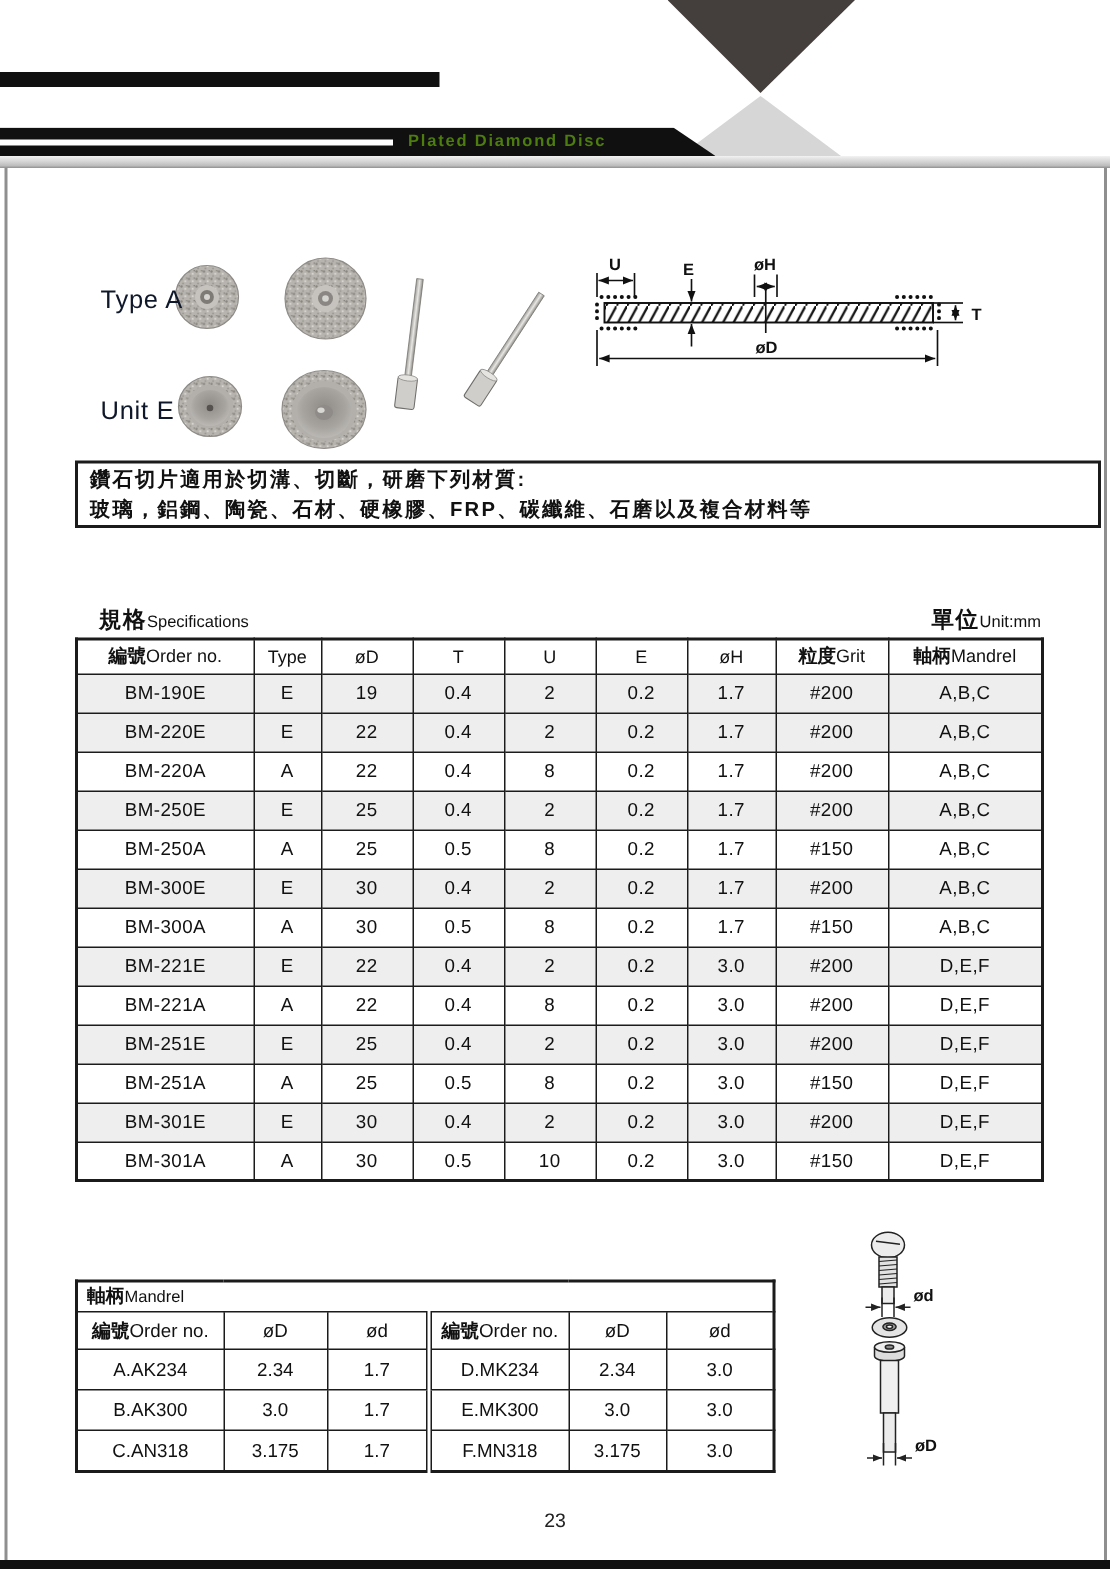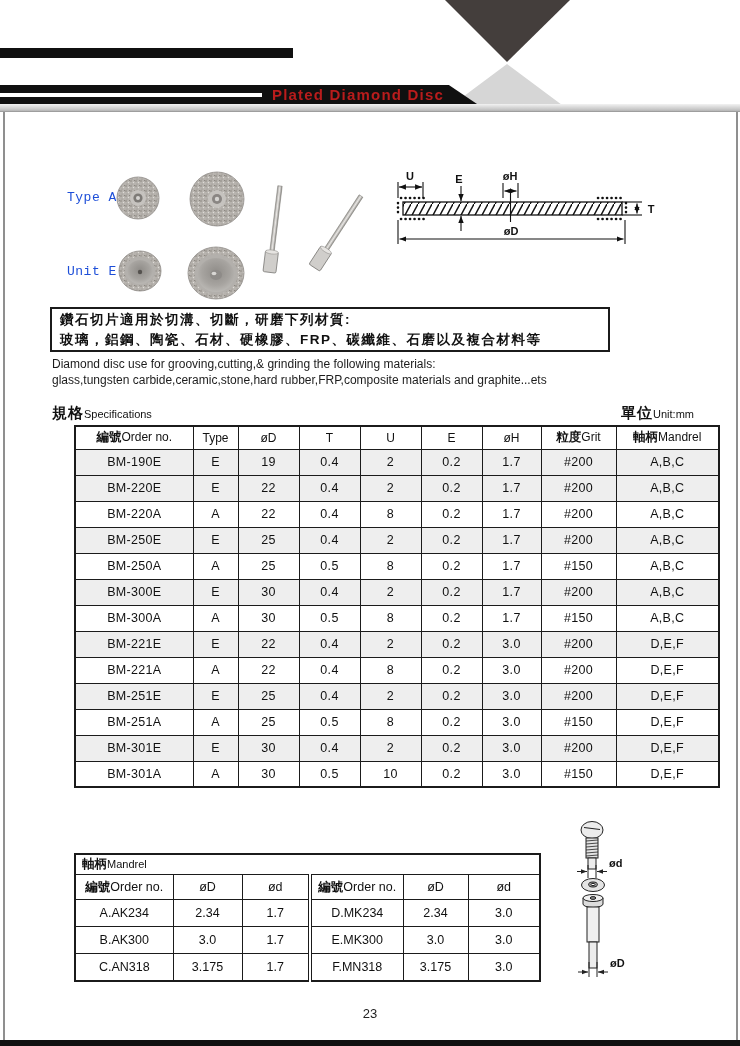--- a/index.html
+++ b/index.html
@@ -10,45 +10,45 @@
   
   .rule-thick{left:0;top:48px;width:293px;height:10px;background:var(--bar-black,#101010);}
   .title-zh{left:299px;top:36px;font-size:33px;font-weight:bold;letter-spacing:6px;color:#1a1a1a;white-space:nowrap;}
   .tri-dark{left:445px;top:0;width:125px;height:62px;background:var(--tri-dark,#443e3c);
             -webkit-clip-path:polygon(0 0,100% 0,49.6% 100%);clip-path:polygon(0 0,100% 0,49.6% 100%);}
   .tri-light{left:452px;top:64px;width:110px;height:41px;background:var(--tri-light,#d6d6d6);
             -webkit-clip-path:polygon(50% 0,100% 100%,0 100%);clip-path:polygon(50% 0,100% 100%,0 100%);}
   .plated-bar{left:0;top:85px;width:477px;height:19px;background:var(--bar-black,#101010);
             -webkit-clip-path:polygon(0 0,94.1% 0,100% 100%,0 100%);clip-path:polygon(0 0,94.1% 0,100% 100%,0 100%);}
   .plated-stripe{left:0;top:93px;width:262px;height:3.5px;background:#fff;}
-  .plated-text{left:272px;top:85px;height:19px;line-height:19px;color:#b91c1c;font-size:15px;
+  .plated-text{left:272px;top:85px;height:19px;line-height:19px;color:#4d7c0f;font-size:11px;
                font-weight:bold;letter-spacing:1.2px;white-space:nowrap;}
   .divider-band{left:0;top:104px;width:740px;height:8px;
                background:linear-gradient(#f2f2f2,#cfcfcf 55%,#bdbdbd 80%,#909090);}
 
   
   .border-left{left:3px;top:112px;width:2px;height:929px;background:#8f8f8f;}
   .border-right{left:736px;top:112px;width:2px;height:929px;background:#8f8f8f;}
   .bottom-bar{left:0;top:1040px;width:740px;height:6px;background:var(--bar-black,#161616);}
 
   
-  .type-label{font-size:13px;color:#1d4ed8;letter-spacing:.5px;font-family:Liberation Mono, monospace;}
-
-  
-  .desc-box{left:50px;top:307px;width:560px;height:45px;border:2px solid #1b1b1b;box-sizing:border-box;}
+  .type-label{font-size:17px;color:#0f172a;letter-spacing:.5px;}
+
+  
+  .desc-box{left:50px;top:307px;width:684px;height:45px;border:2px solid #1b1b1b;box-sizing:border-box;}
   .desc-zh{padding:1px 0 0 8px;font-size:13.5px;font-weight:bold;line-height:20px;letter-spacing:1.5px;}
   .desc-en{left:52px;top:357px;font-size:12px;line-height:15.5px;color:#1c1c1c;}
 
   
-  .sec-title{white-space:nowrap;}
+  .sec-title{white-space:nowrap;margin-left:14px;}
   .sec-title .zh{font-size:15px;font-weight:bold;letter-spacing:1px;}
   .sec-title .en{font-size:11px;}
 
   
-  table{border-collapse:collapse;table-layout:fixed;background:#fff;margin-left:24px;}
+  table{border-collapse:collapse;table-layout:fixed;background:#fff;}
   .spec{left:50px;top:425px;width:644px;border:2.5px solid #1b1b1b;}
   .spec th,.spec td{border:1.6px solid #1b1b1b;text-align:center;padding:0;overflow:hidden;}
   .spec thead tr{height:23px;}
   .spec tbody tr{height:26px;}
   .spec td{font-size:12.5px;letter-spacing:.3px;}
   .spec th{font-weight:normal;font-size:12.5px;}
   .spec th .zh,.mand th .zh,.mtitle .zh{font-weight:bold;font-size:12.5px;}
   .spec th .en{font-size:12px;}
   tr.shade td{background:var(--row-shade,#eeeeee);}
 
@@ -192,24 +192,20 @@
       <text x="261" y="48">T</text>
       <text x="121" y="70">øD</text>
     </g>
   </svg>
 
   <div class="abs desc-box">
     <div class="desc-zh">
       <div>鑽石切片適用於切溝、切斷，研磨下列材質:</div>
       <div>玻璃，鋁鋼、陶瓷、石材、硬橡膠、FRP、碳纖維、石磨以及複合材料等</div>
     </div>
-  </div>
-  <div class="abs desc-en">
-    <div>Diamond disc use for grooving,cutting,&amp; grinding the following materials:</div>
-    <div>glass,tungsten carbide,ceramic,stone,hard rubber,FRP,composite materials and graphite...ets</div>
   </div>
 
   <div class="abs sec-title" style="left:52px;top:404px">
     <span class="zh">規格</span><span class="en">Specifications</span>
   </div>
   <div class="abs sec-title" style="right:46px;top:404px;text-align:left">
     <span class="zh">單位</span><span class="en">Unit:mm</span>
   </div>
 
   <table class="abs spec">

